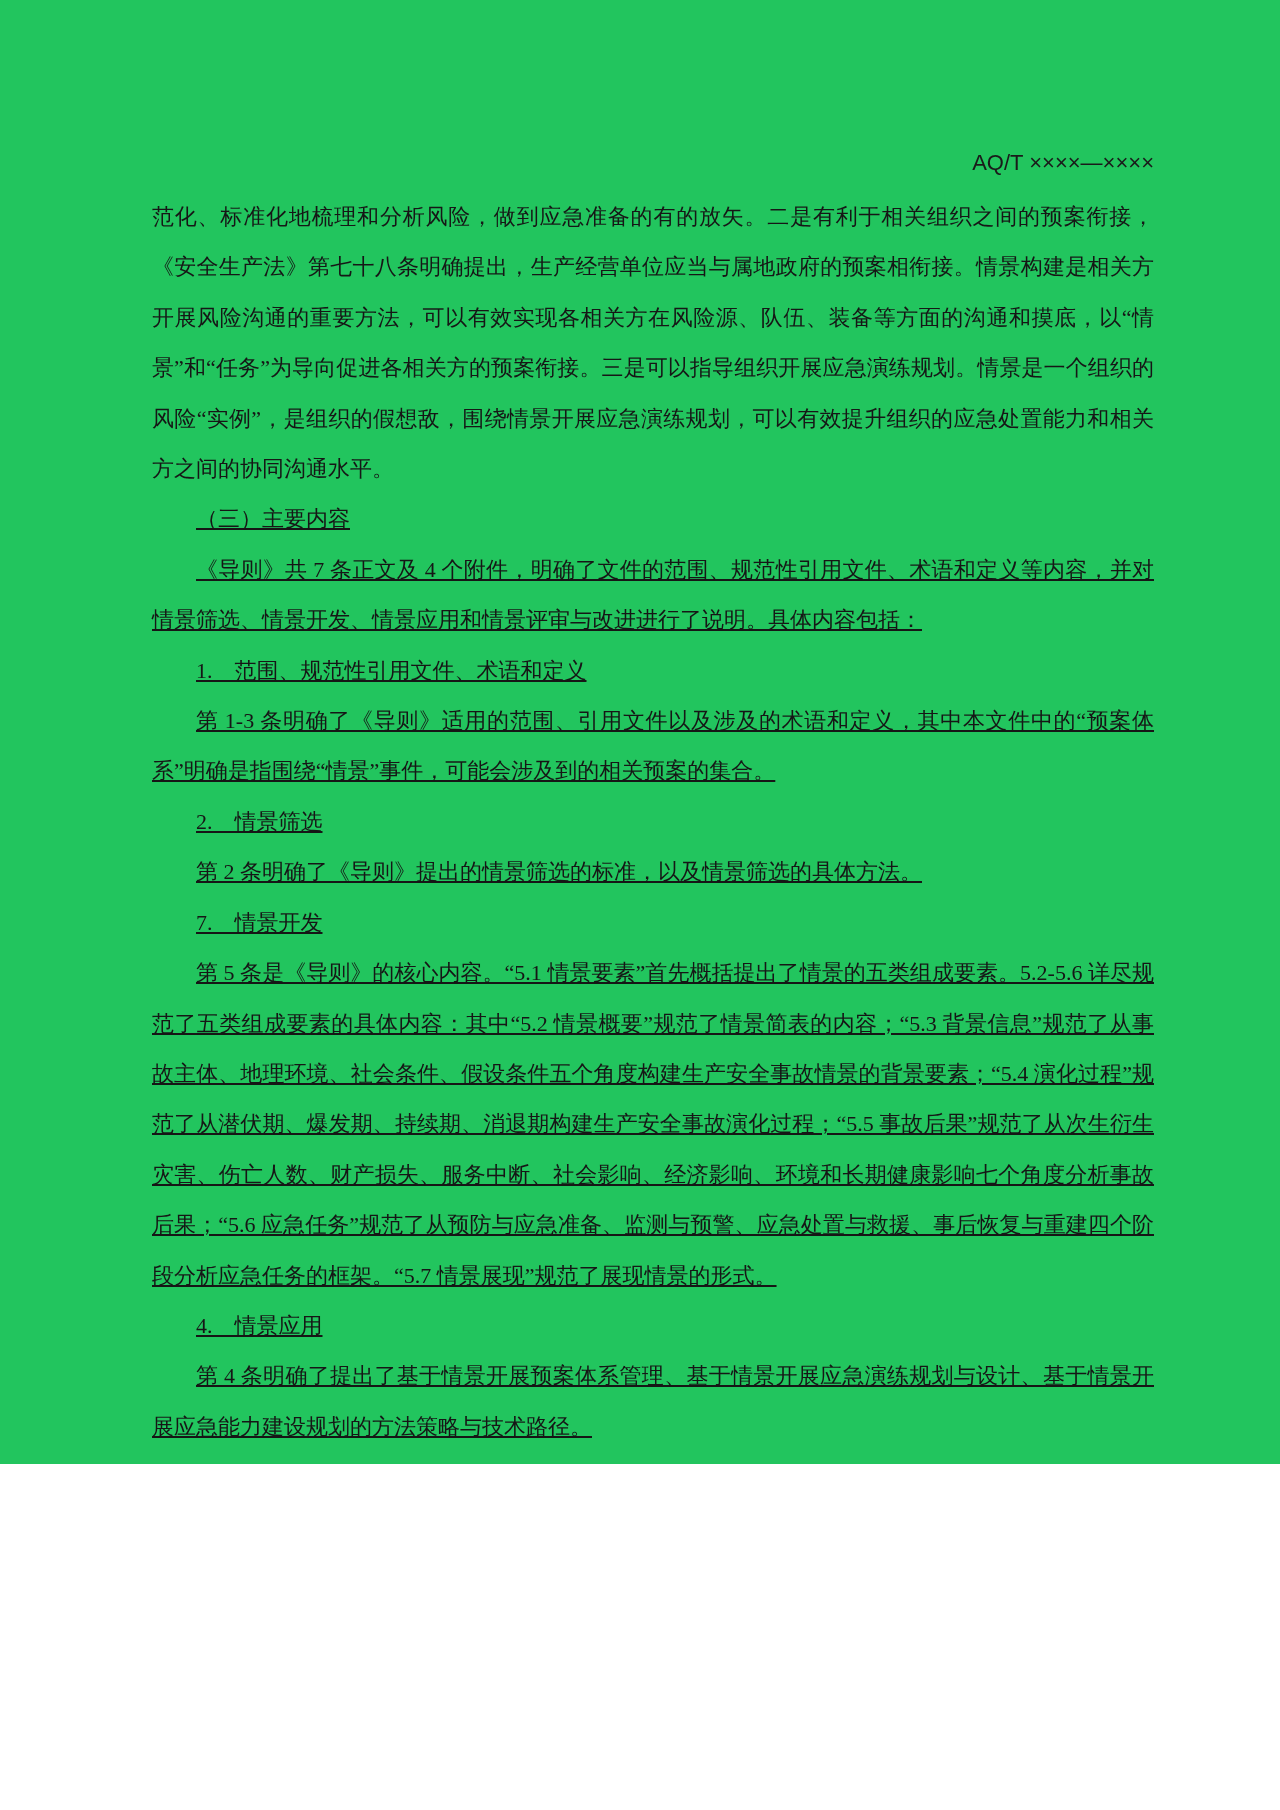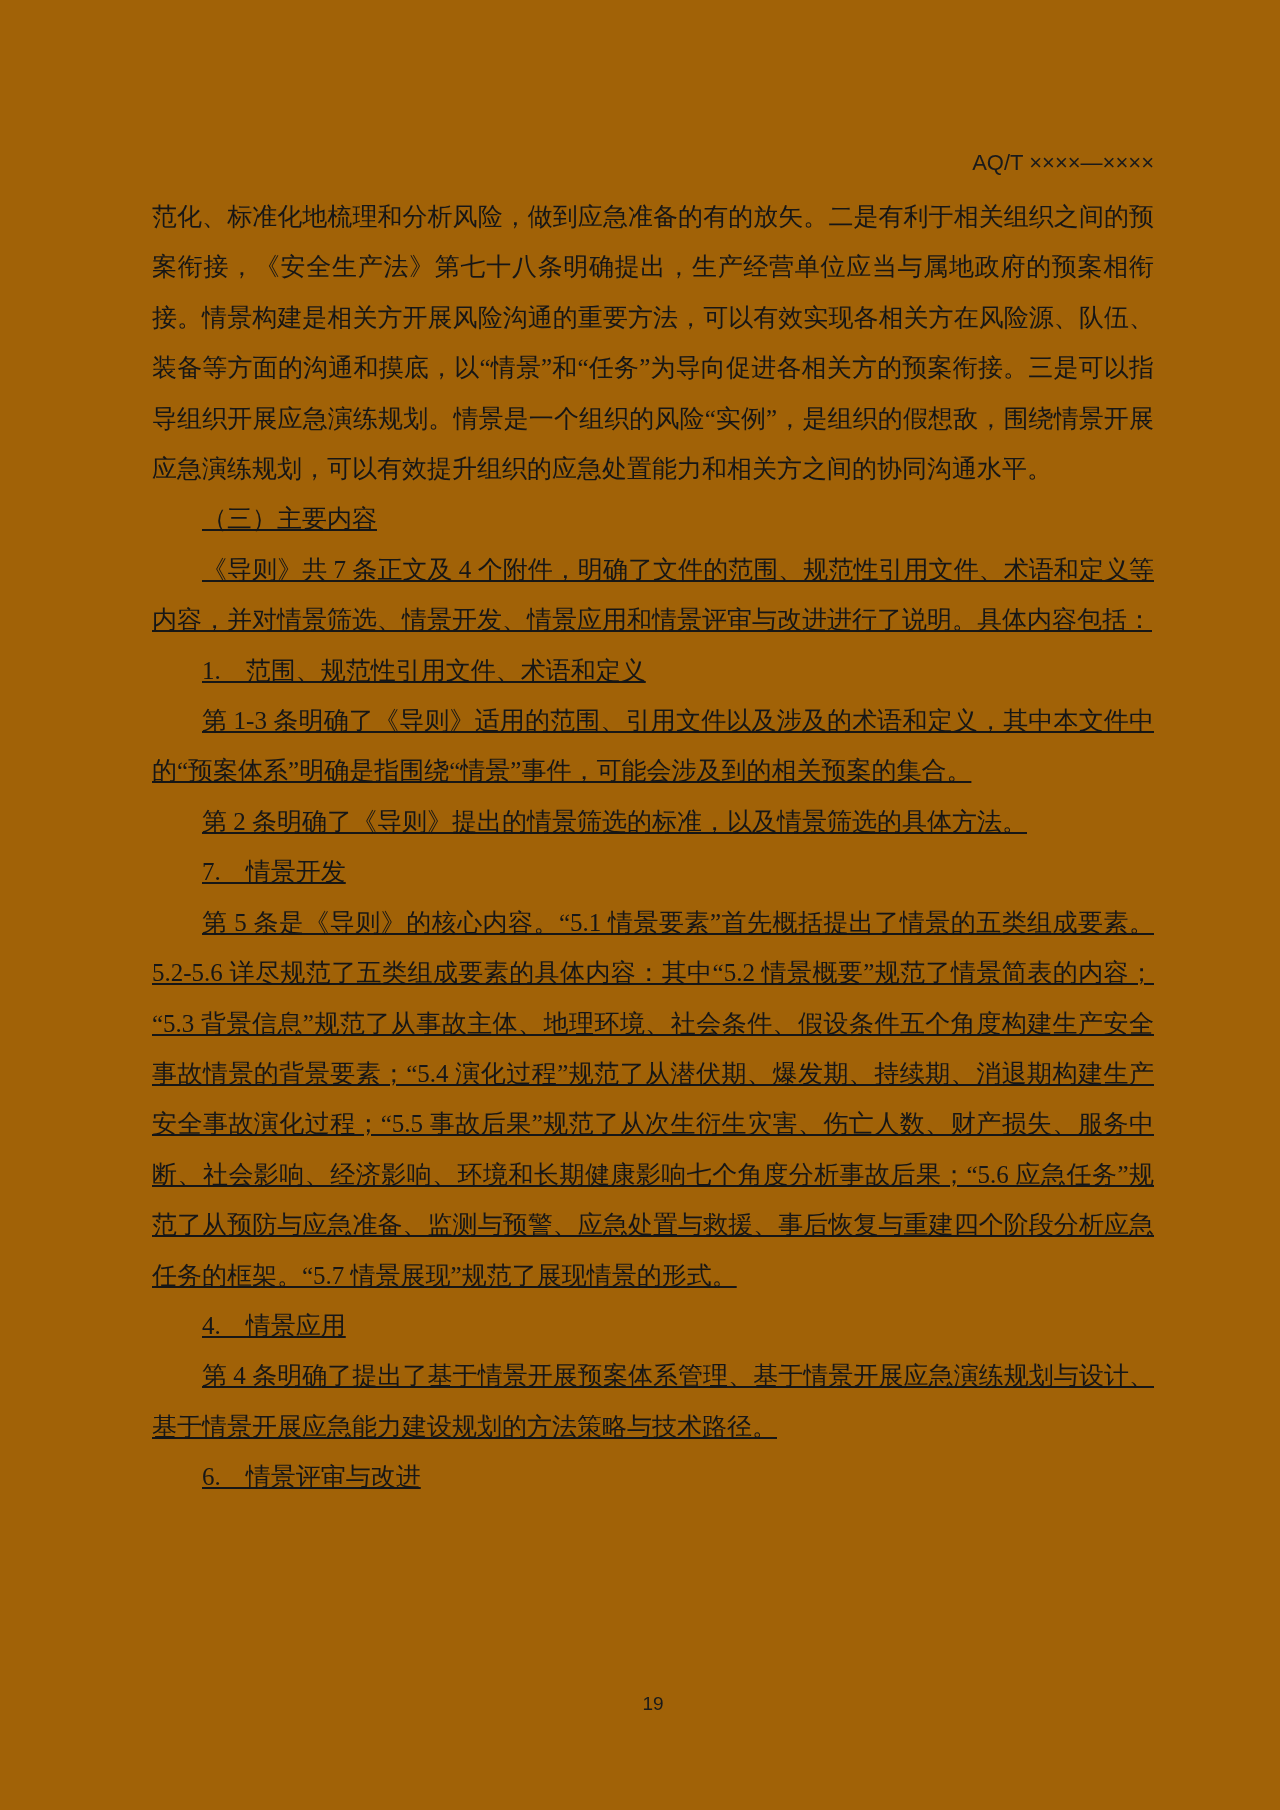--- a/index.html
+++ b/index.html
@@ -3,22 +3,22 @@
 <meta charset="utf-8">
 <style>
   html, body {
     margin: 0;
     padding: 0;
     background: #ffffff;
   }
   .page {
     position: relative;
     width: 1280px;
-    height: 1810px;
-    background: #a16207;
+    height: 1464px;
+    background: #22c55e;
     overflow: hidden;
     font-family: "Liberation Serif", "DejaVu Serif", serif;
     color: #161616;
   }
   .doc-header {
     position: absolute;
     top: 150px;
     left: 152px;
     right: 126px;
     text-align: right;
@@ -26,21 +26,21 @@
     font-size: 22px;
     line-height: 26px;
     color: #1a1a1a;
     white-space: nowrap;
   }
   .doc-body {
     position: absolute;
     top: 192px;
     left: 152px;
     right: 126px;
-    font-size: 25px;
+    font-size: 22px;
     line-height: 50.4px;
     text-align: justify;
     text-justify: inter-ideograph;
     letter-spacing: 0;
   }
   .doc-body p {
     margin: 0;
     padding: 0;
   }
   .doc-body p.indent {
@@ -65,20 +65,21 @@
 <div class="page">
 
   <div class="doc-header">AQ/T ××××—××××</div>
 
   <div class="doc-body">
     <p>范化、标准化地梳理和分析风险，做到应急准备的有的放矢。二是有利于相关组织之间的预案衔接，《安全生产法》第七十八条明确提出，生产经营单位应当与属地政府的预案相衔接。情景构建是相关方开展风险沟通的重要方法，可以有效实现各相关方在风险源、队伍、装备等方面的沟通和摸底，以“情景”和“任务”为导向促进各相关方的预案衔接。三是可以指导组织开展应急演练规划。情景是一个组织的风险“实例”，是组织的假想敌，围绕情景开展应急演练规划，可以有效提升组织的应急处置能力和相关方之间的协同沟通水平。</p>
     <p class="indent">（三）主要内容</p>
     <p class="indent">《导则》共 7 条正文及 4 个附件，明确了文件的范围、规范性引用文件、术语和定义等内容，并对情景筛选、情景开发、情景应用和情景评审与改进进行了说明。具体内容包括：</p>
     <p class="indent">1.　范围、规范性引用文件、术语和定义</p>
     <p class="indent">第 1-3 条明确了《导则》适用的范围、引用文件以及涉及的术语和定义，其中本文件中的“预案体系”明确是指围绕“情景”事件，可能会涉及到的相关预案的集合。</p>
+    <p class="indent">2.　情景筛选</p>
     <p class="indent">第 2 条明确了《导则》提出的情景筛选的标准，以及情景筛选的具体方法。</p>
     <p class="indent">7.　情景开发</p>
     <p class="indent">第 5 条是《导则》的核心内容。“5.1 情景要素”首先概括提出了情景的五类组成要素。5.2-5.6 详尽规范了五类组成要素的具体内容：其中“5.2 情景概要”规范了情景简表的内容；“5.3 背景信息”规范了从事故主体、地理环境、社会条件、假设条件五个角度构建生产安全事故情景的背景要素；“5.4 演化过程”规范了从潜伏期、爆发期、持续期、消退期构建生产安全事故演化过程；“5.5 事故后果”规范了从次生衍生灾害、伤亡人数、财产损失、服务中断、社会影响、经济影响、环境和长期健康影响七个角度分析事故后果；“5.6 应急任务”规范了从预防与应急准备、监测与预警、应急处置与救援、事后恢复与重建四个阶段分析应急任务的框架。“5.7 情景展现”规范了展现情景的形式。</p>
     <p class="indent">4.　情景应用</p>
     <p class="indent">第 4 条明确了提出了基于情景开展预案体系管理、基于情景开展应急演练规划与设计、基于情景开展应急能力建设规划的方法策略与技术路径。</p>
     <p class="indent">6.　情景评审与改进</p>
   </div>
 
   <div class="doc-footer">19</div>
 

